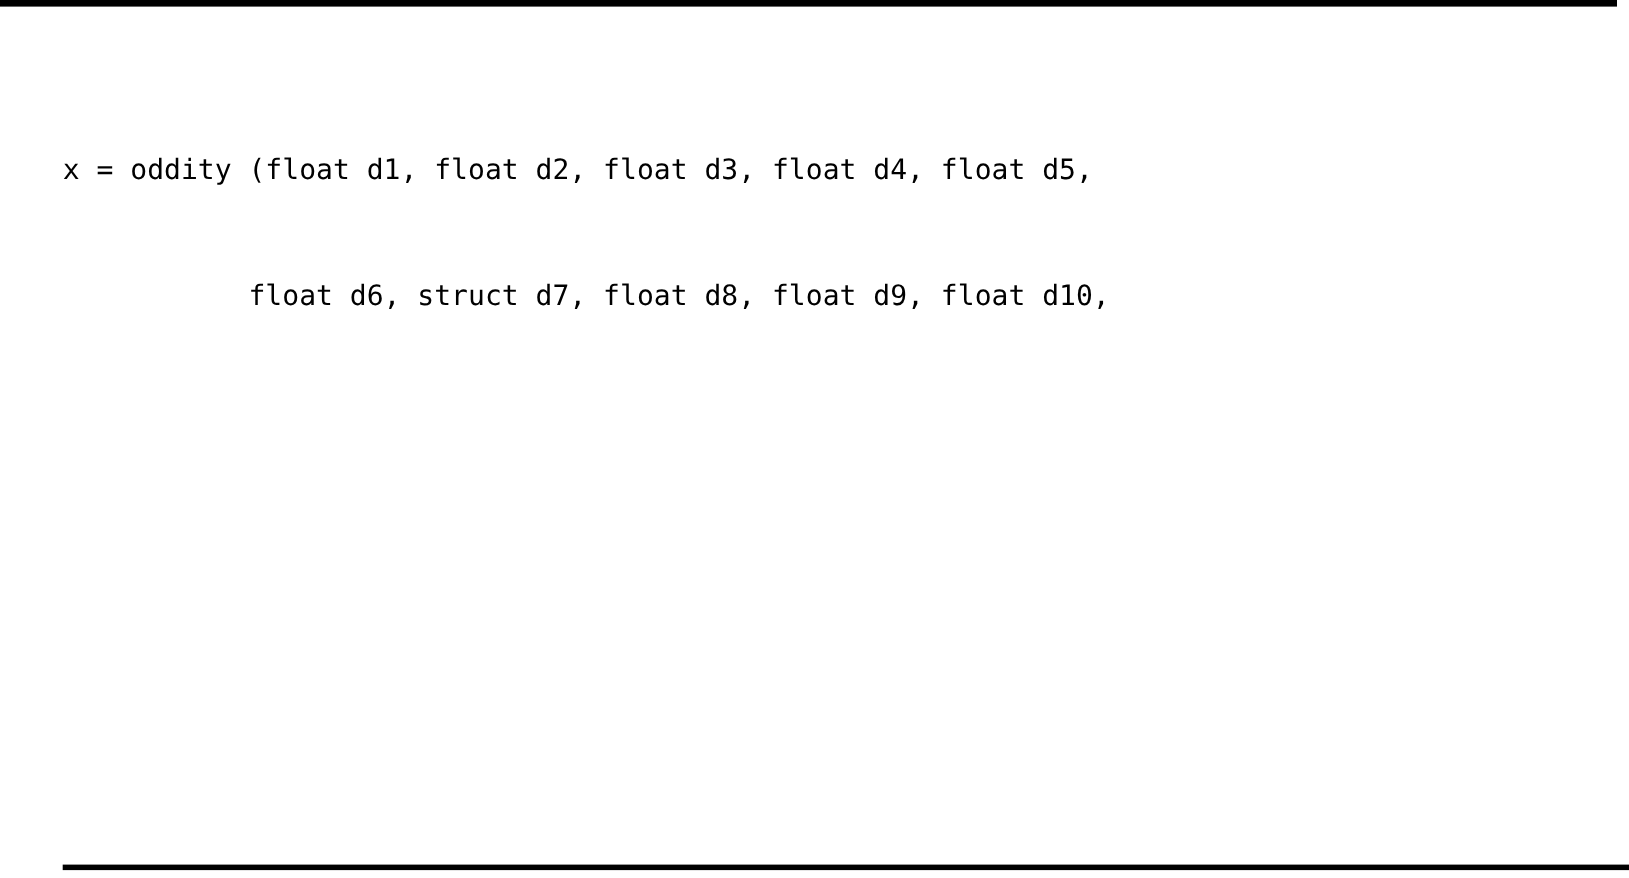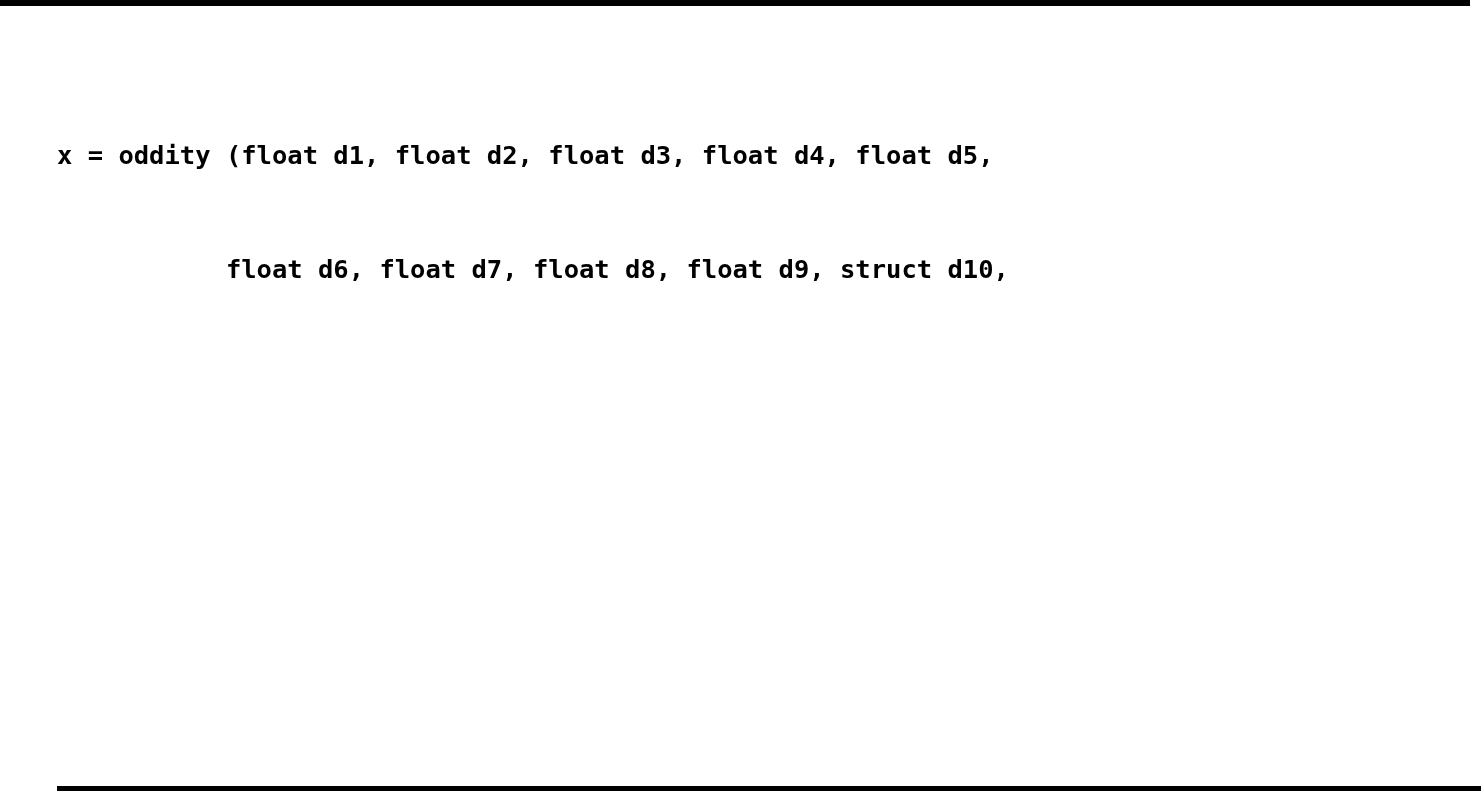--- a/index.html
+++ b/index.html
@@ -12,21 +12,20 @@
     height: 798px;
     overflow: hidden;
     font-family: "DejaVu Sans Mono", "Liberation Mono", monospace;
   }
 
   #page {
     position: relative;
     width: 1210px;
     height: 798px;
     background: #ffffff;
-    font-weight: bold;
   }
 
   
   .rule-top {
     position: absolute;
     left: 0px;
     top: 0px;
     width: 1470px;
     height: 6px;
     background: #000000;
@@ -69,21 +68,21 @@
 </head>
 <body>
 
 <div id="page">
 
   <div class="rule-top"></div>
 
   <div class="code-block">
 
     <span class="sig-line">x = oddity (float d1, float d2, float d3, float d4, float d5,</span>
-    <span class="sig-line">           float d6, float d7, float d8, float d9, struct d10,</span>
+    <span class="sig-line">           float d6, struct d7, float d8, float d9, float d10,</span>
 
     <span class="blank-line"> </span>
 
     <div class="param-table">
 
       <div class="trow hdr">
         
         
         
       </div>

